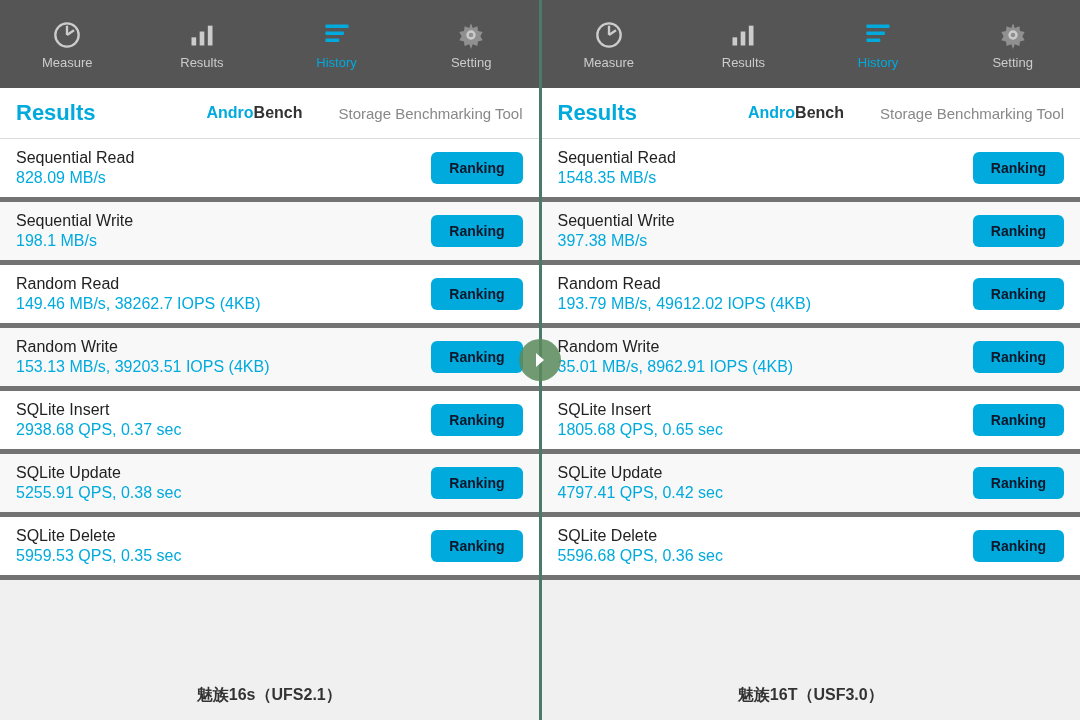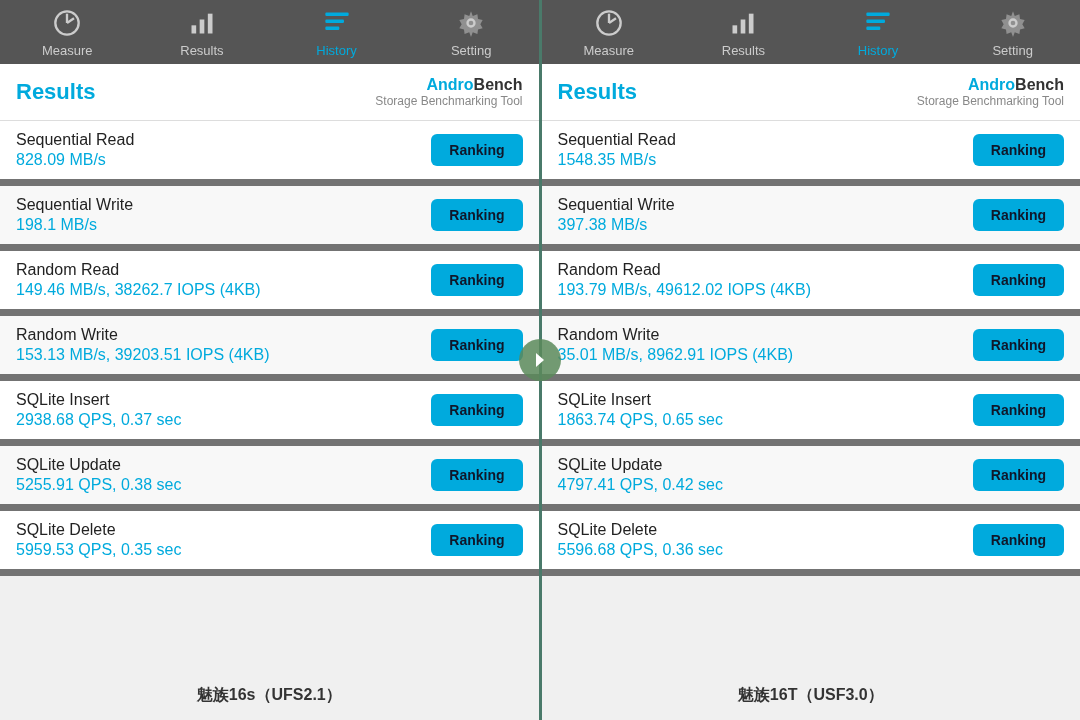--- a/index.html
+++ b/index.html
@@ -27,21 +27,21 @@
     }
 
     .phone-panel + .phone-panel {
       border-left: 3px solid #4a7a6a;
     }
 
     
     .nav-bar {
       display: flex;
       background: #555;
-      height: 64px;
+      height: 88px;
     }
 
     .nav-item {
       flex: 1;
       display: flex;
       flex-direction: column;
       align-items: center;
       justify-content: center;
       color: #ccc;
       font-size: 13px;
@@ -86,53 +86,54 @@
     }
 
     .results-title {
       color: #00aadd;
       font-size: 22px;
       font-weight: bold;
     }
 
     .androbench-logo {
       display: flex;
-      flex-direction: column;
+      flex-direction: row;
       align-items: flex-end;
     }
 
     .androbench-name {
       font-size: 16px;
       font-weight: bold;
       color: #333;
     }
 
     .androbench-sub {
-      font-size: 12px;
+      font-size: 15px;
       color: #888;
+      margin-left: 36px;
     }
 
     .logo-accent {
       color: #00aadd;
     }
 
     
     .bench-list {
       flex: 1;
       display: flex;
       flex-direction: column;
     }
 
     .bench-row {
       background: white;
       display: flex;
       align-items: center;
       justify-content: space-between;
       padding: 10px 16px;
-      border-bottom: 7px solid #737373;
+      border-bottom: 5px solid #737373;
     }
 
     .bench-row:nth-child(even) {
       background: #f8f8f8;
     }
 
     .bench-info {
       display: flex;
       flex-direction: column;
       gap: 2px;
@@ -363,21 +364,21 @@
         <div class="bench-row">
           <div class="bench-info">
             <span class="bench-name">Random Write</span>
             <span class="bench-value">35.01 MB/s, 8962.91 IOPS (4KB)</span>
           </div>
           <button class="ranking-btn">Ranking</button>
         </div>
         <div class="bench-row">
           <div class="bench-info">
             <span class="bench-name">SQLite Insert</span>
-            <span class="bench-value">1863.74 QPS, 0.65 sec</span>
+            <span class="bench-value">1805.68 QPS, 0.65 sec</span>
           </div>
           <button class="ranking-btn">Ranking</button>
         </div>
         <div class="bench-row">
           <div class="bench-info">
             <span class="bench-name">SQLite Update</span>
             <span class="bench-value">4797.41 QPS, 0.42 sec</span>
           </div>
           <button class="ranking-btn">Ranking</button>
         </div>

